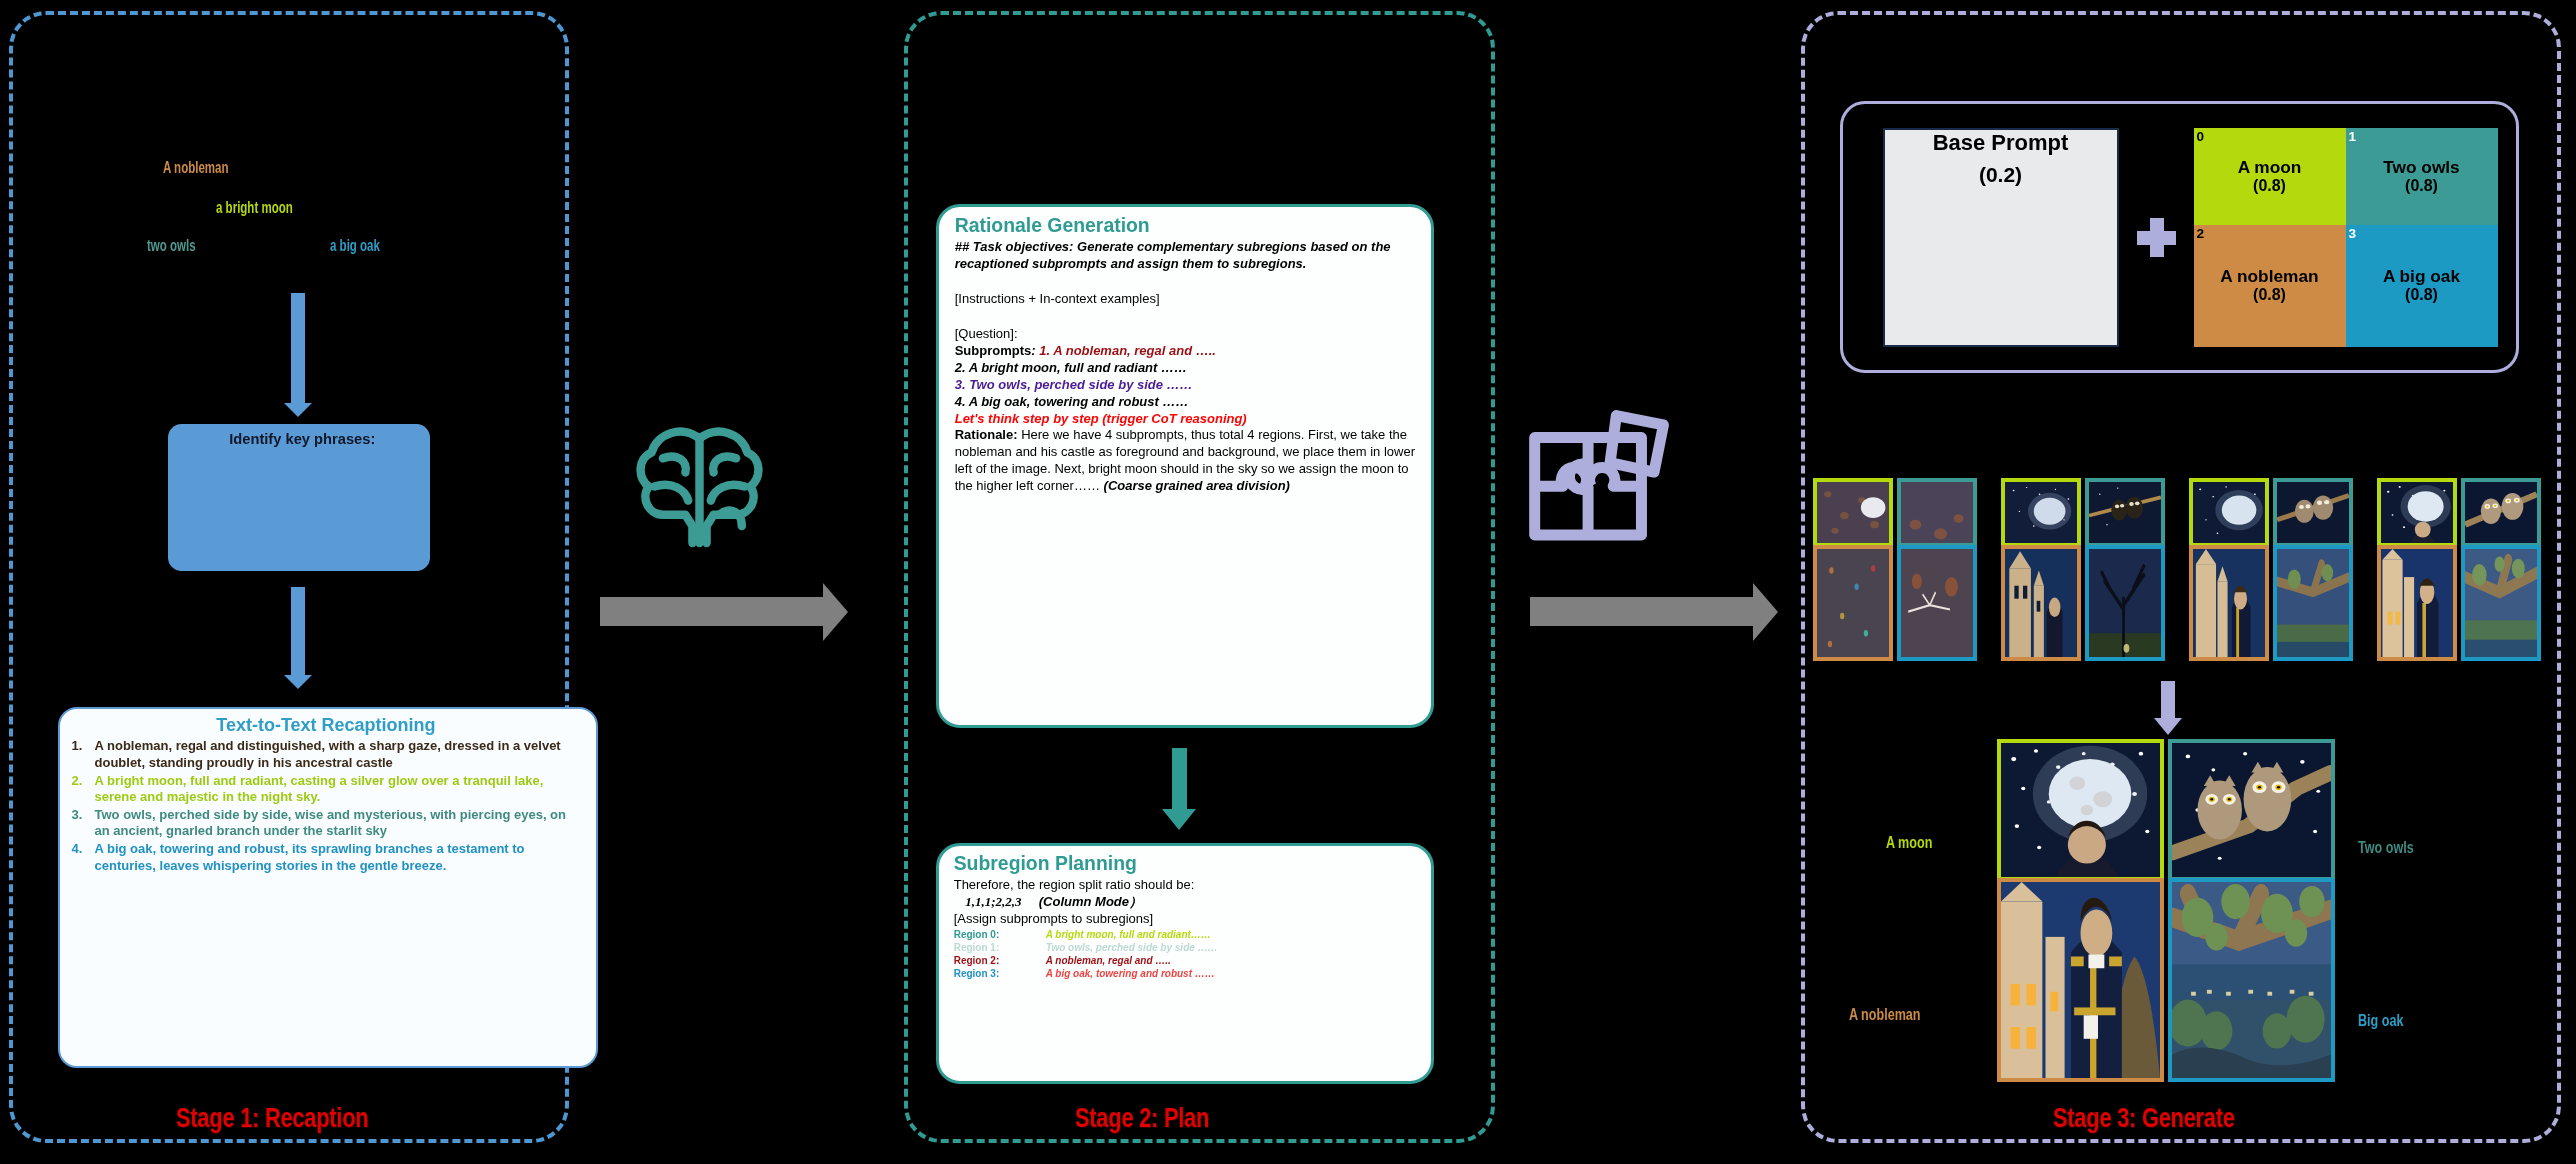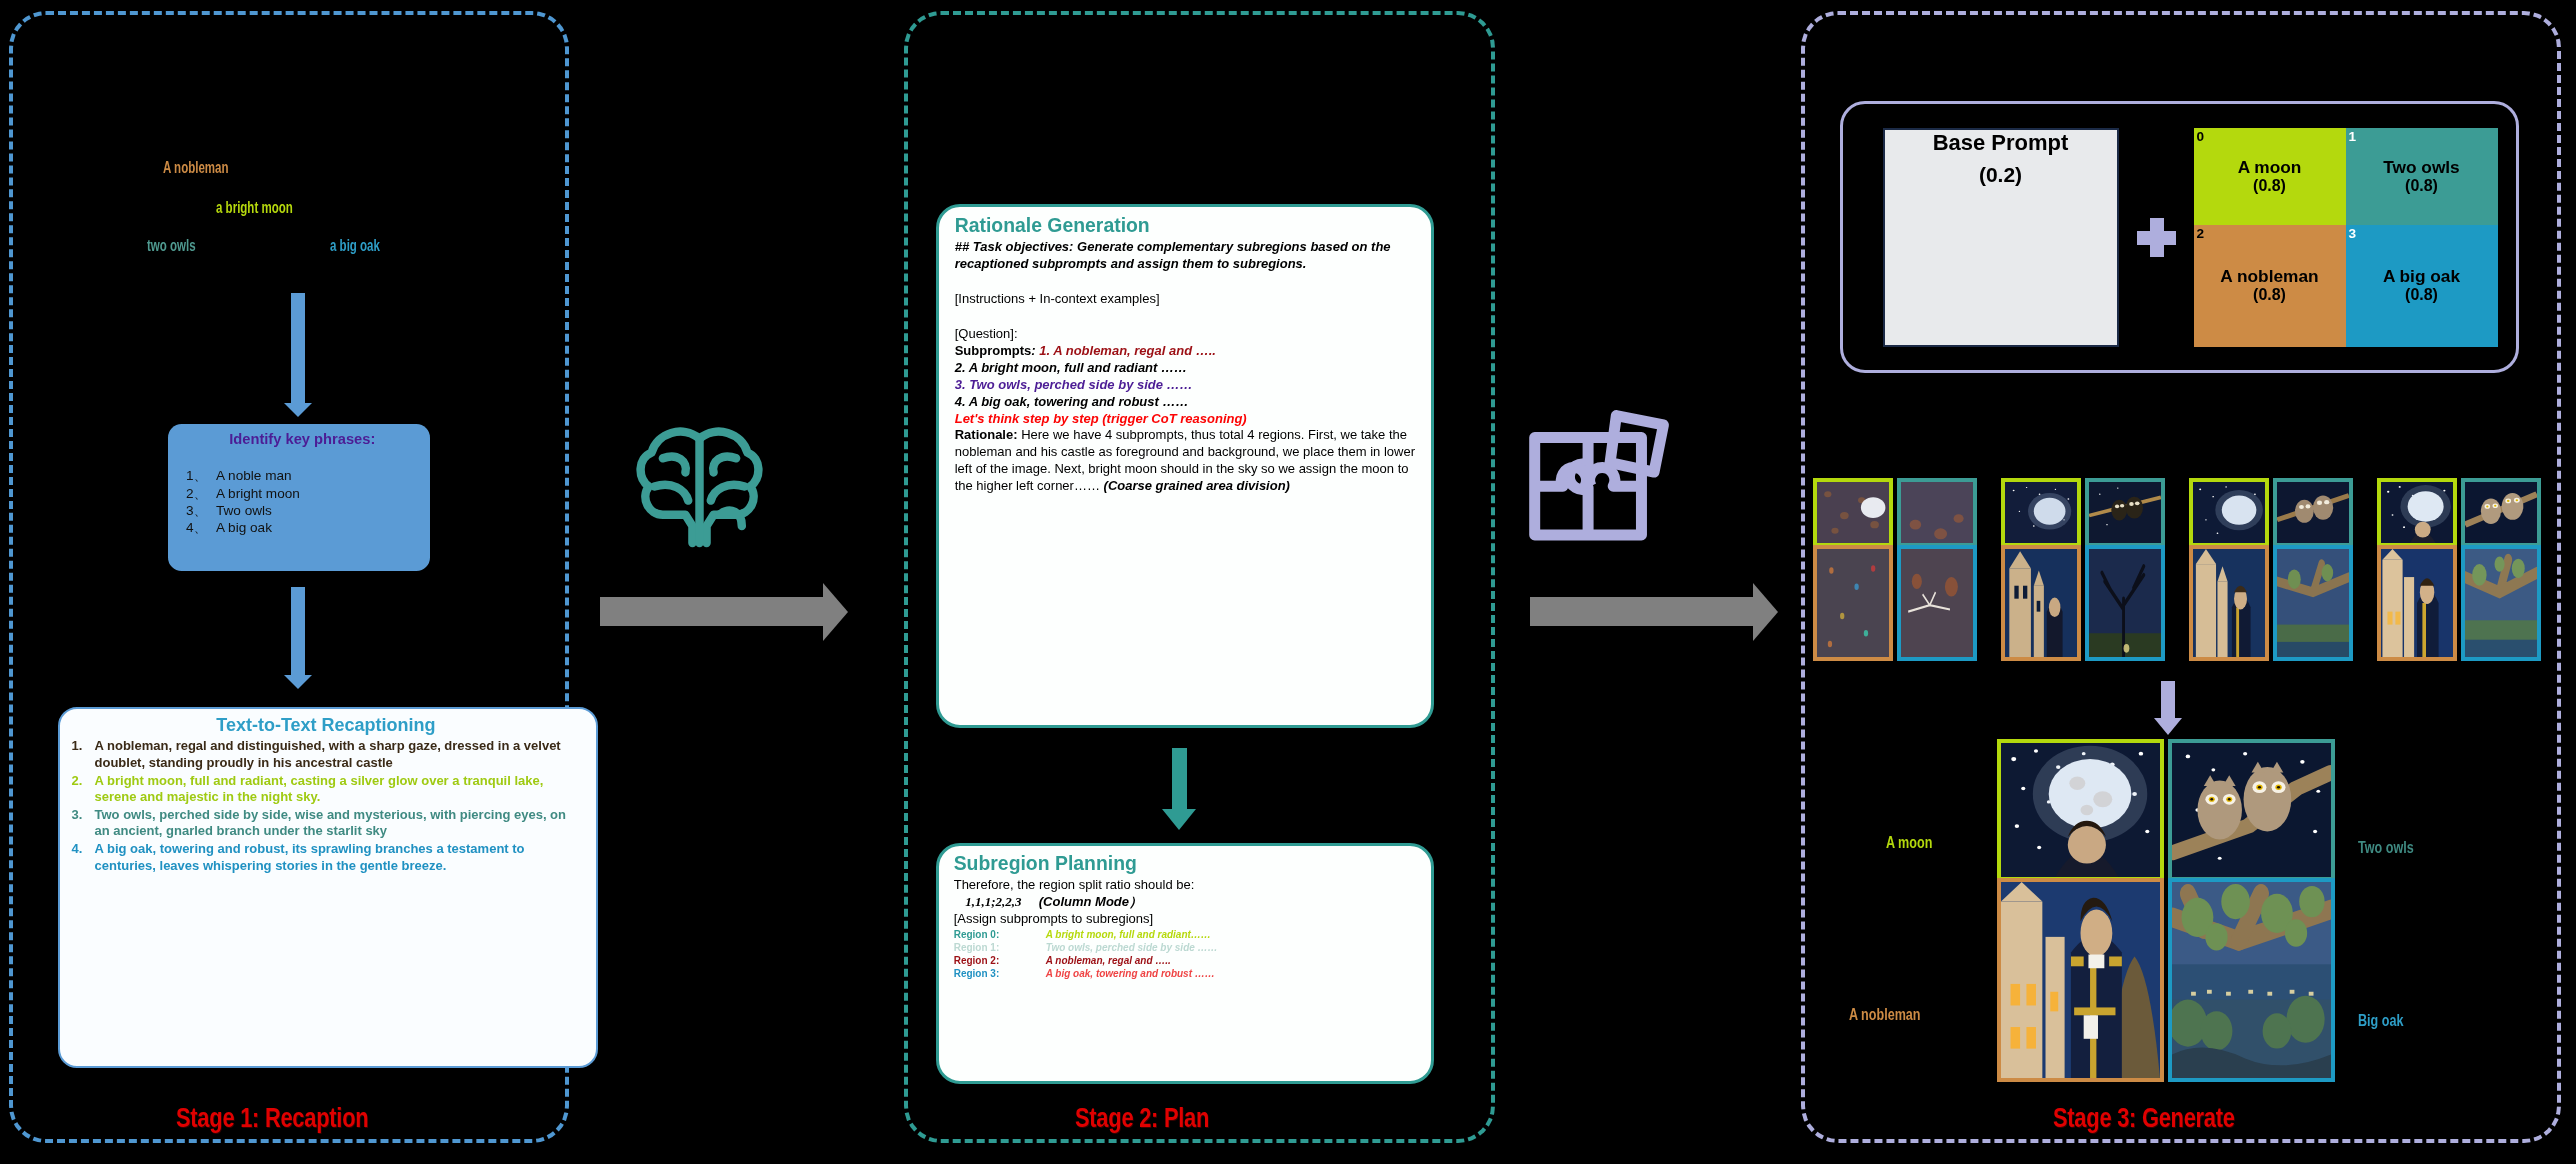--- a/index.html
+++ b/index.html
@@ -79,22 +79,22 @@
     width: 262px; height: 147px;
     background: #5b9bd5;
     border-radius: 13.6px;
     padding: 7.3px 11.5px 5.2px 18px;
     color: #0d0d0d;
   }
   #keyphrase-box .kp-title {
     font-weight: 800;
     font-size: 14.7px;
     text-align: center;
-    margin-bottom: 20px;
-    color: #4c1d95;
+    margin-bottom: 11px;
+    color: #0f172a;
   }
   #keyphrase-box ol { list-style: none; }
   #keyphrase-box li {
     font-size: 13.6px;
     line-height: 1.28;
     color: #111;
     white-space: nowrap;
   }
   #keyphrase-box li .num { display:inline-block; width: 30px; }
 
@@ -285,26 +285,20 @@
 
   <div class="phrase" id="phrase-nobleman">A nobleman</div>
   <div class="phrase" id="phrase-moon">a bright moon</div>
   <div class="phrase" id="phrase-owls">two owls</div>
   <div class="phrase" id="phrase-oak">a big oak</div>
 
   <div class="v-arrow" id="arrow-a"></div>
 
   <div id="keyphrase-box">
     <div class="kp-title">Identify key phrases:</div>
-    <ol>
-      <li><span class="num">1、</span><span>A noble man</span></li>
-      <li><span class="num">2、</span><span>A bright moon</span></li>
-      <li><span class="num">3、</span><span>Two owls</span></li>
-      <li><span class="num">4、</span><span>A big oak</span></li>
-    </ol>
   </div>
 
   <div class="v-arrow" id="arrow-b"></div>
 
   <div id="recaption-box">
     <div class="rc-title">Text-to-Text Recaptioning</div>
     <div class="rc-item c-brown">
       <span class="rc-num">1.</span>
       <span class="rc-txt">A nobleman, regal and distinguished, with a sharp gaze, dressed in a velvet doublet, standing proudly in his ancestral castle</span>
     </div>

